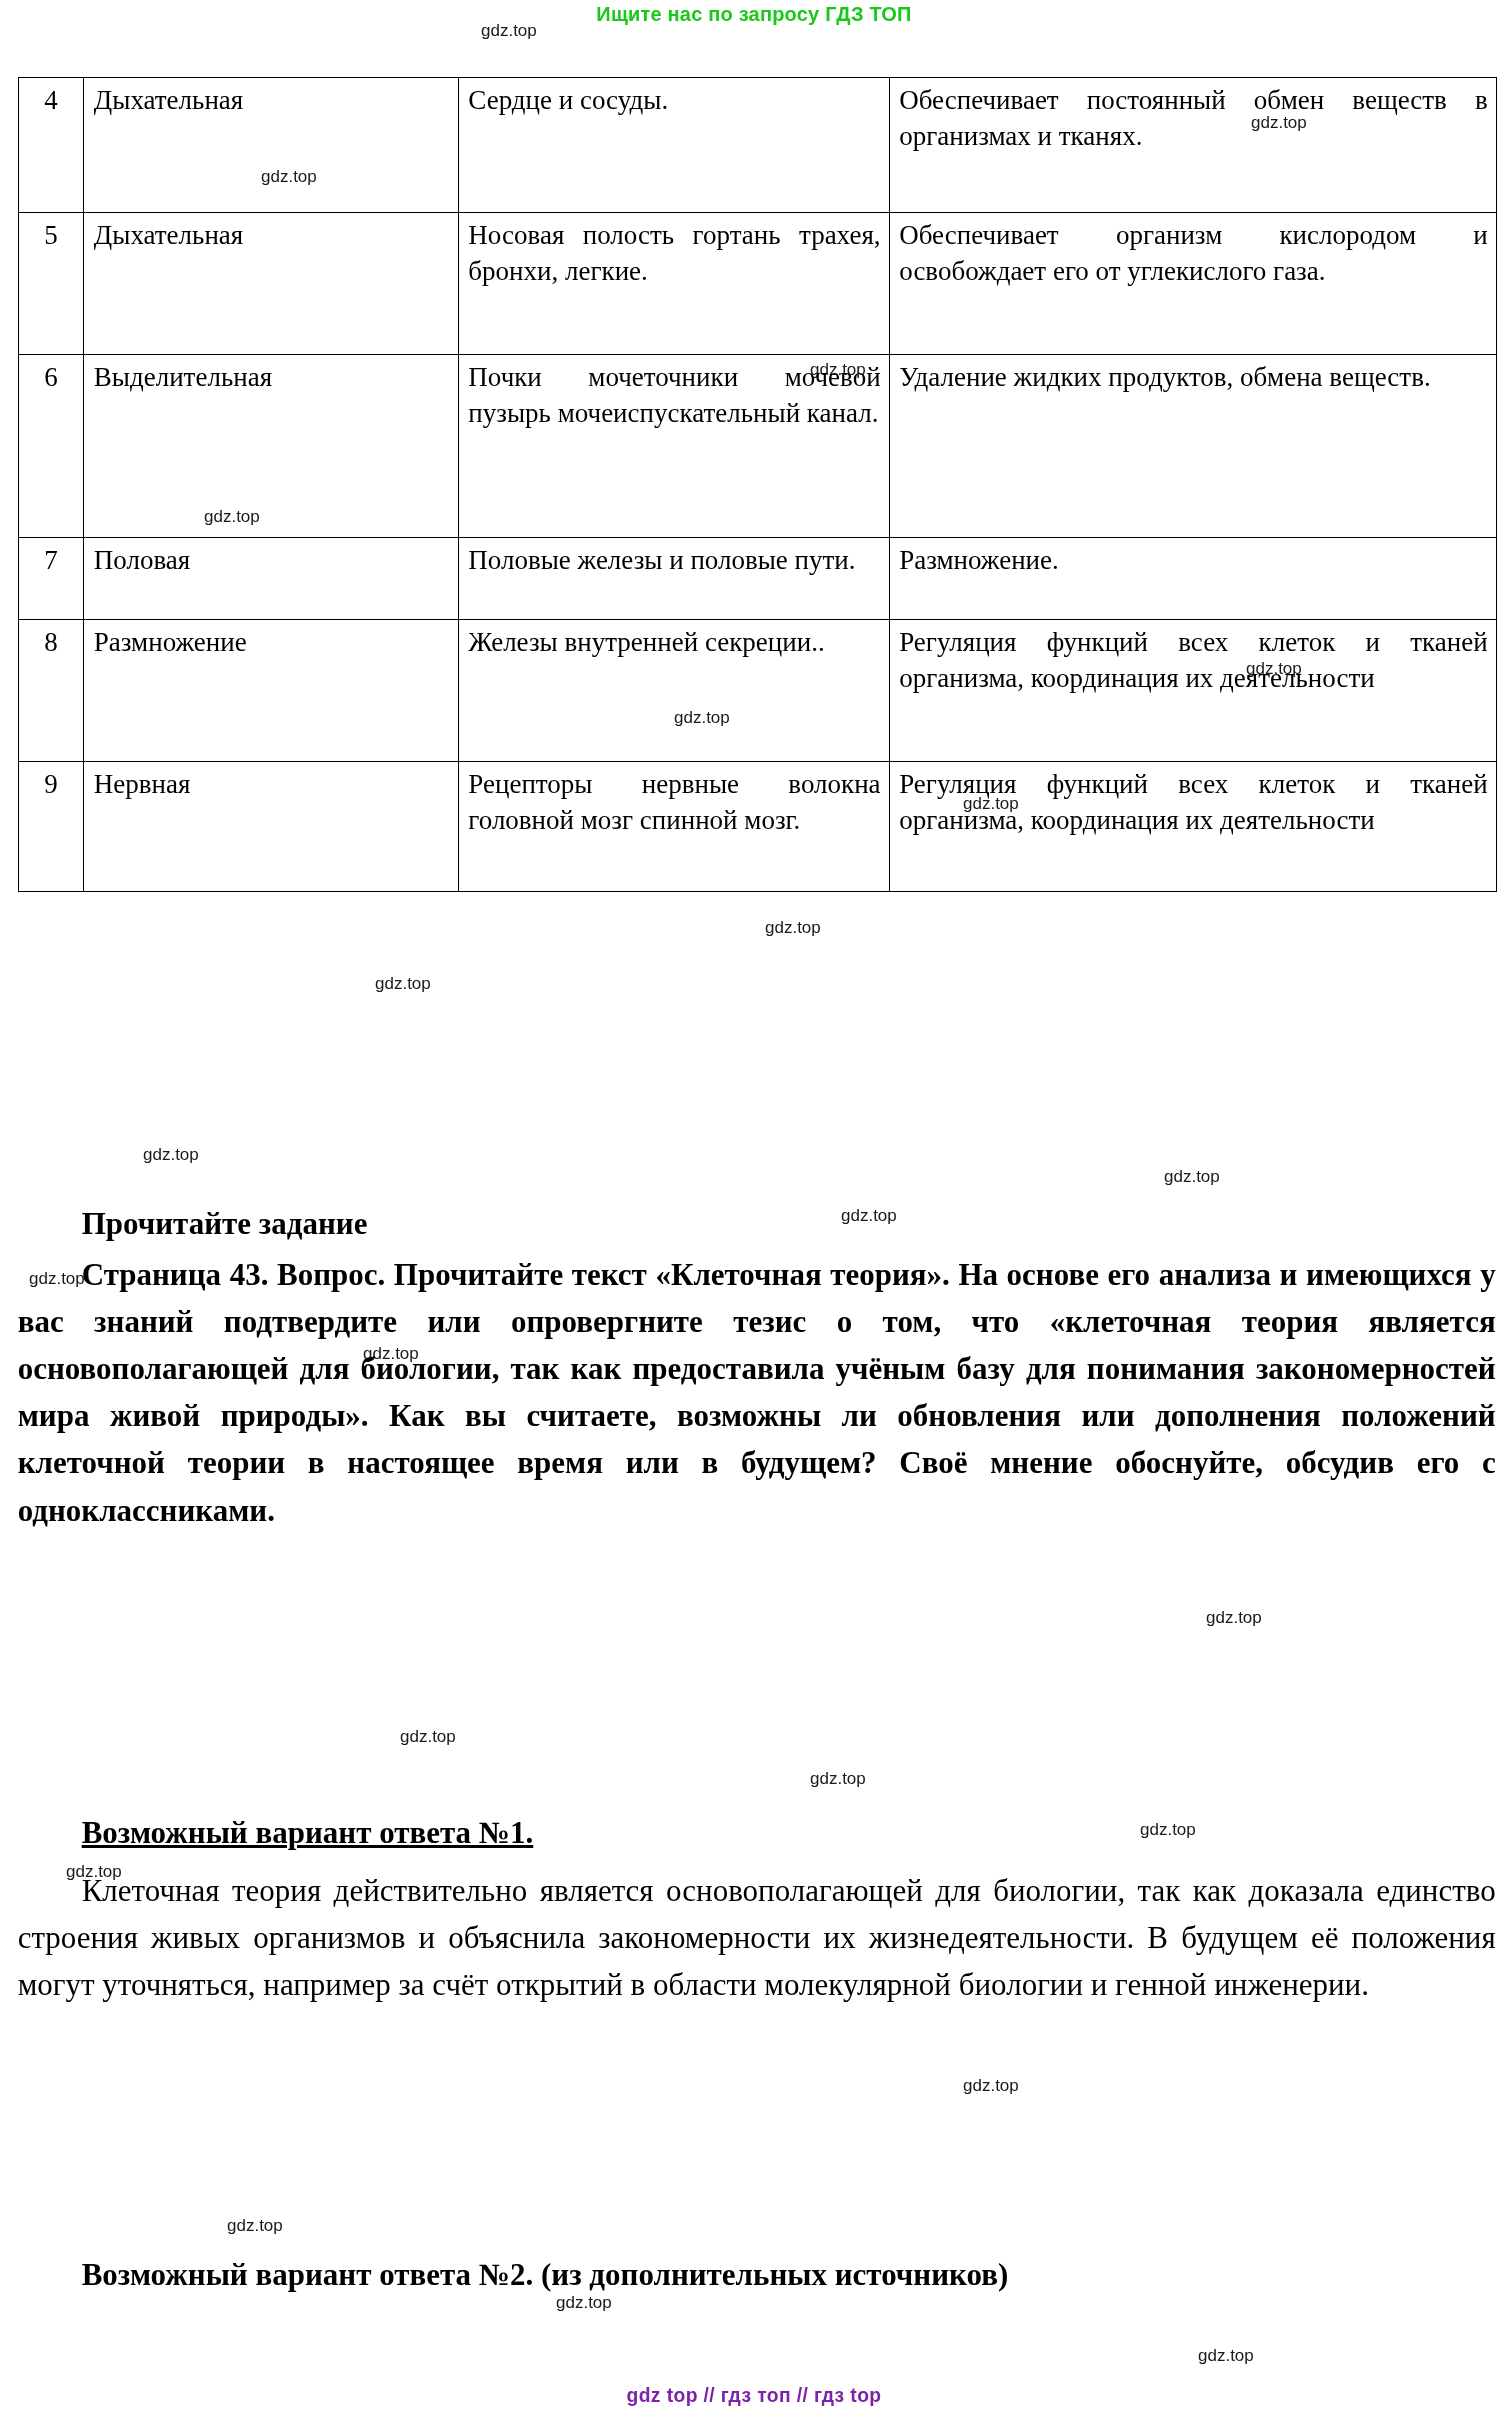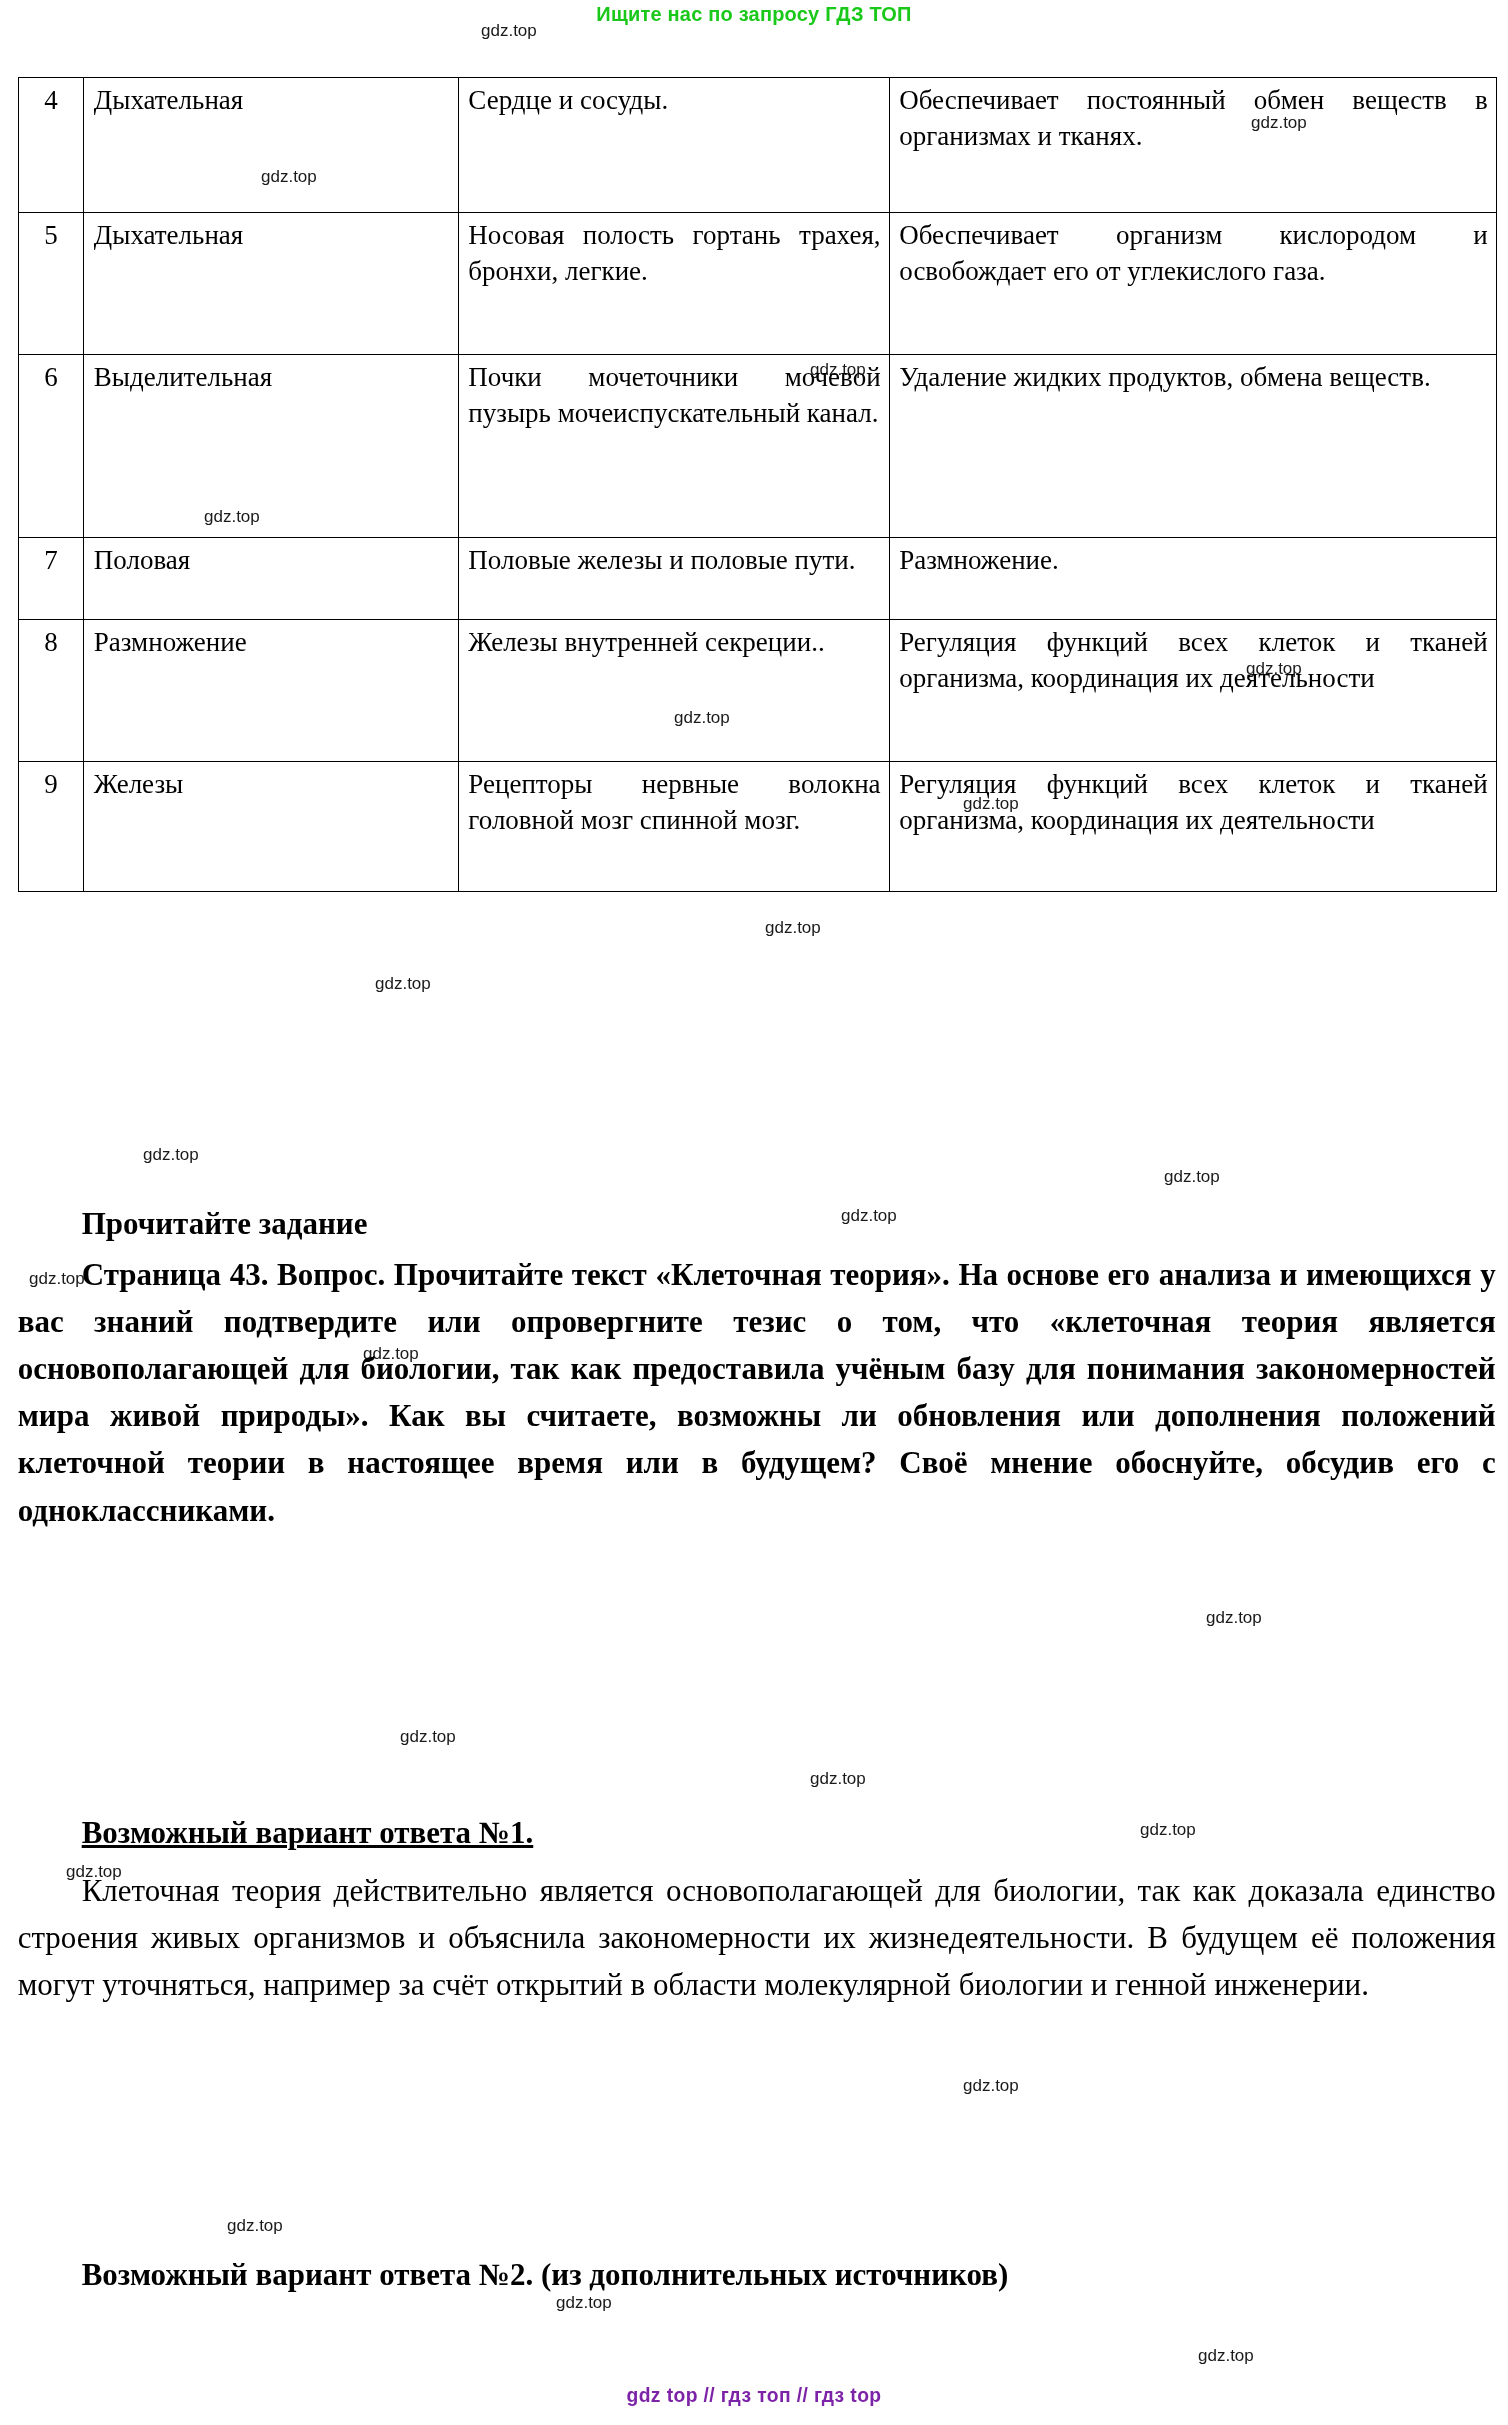--- a/index.html
+++ b/index.html
@@ -148,21 +148,21 @@
       <td class="c-func">Размножение.</td>
     </tr>
     <tr class="row-h-6">
       <td class="c-num">8</td>
       <td class="c-name">Размножение</td>
       <td class="c-organ">Железы внутренней секреции..</td>
       <td class="c-func">Регуляция функций всех клеток и тканей организма, координация их деятельности</td>
     </tr>
     <tr class="row-h-7">
       <td class="c-num">9</td>
-      <td class="c-name">Железы</td>
+      <td class="c-name">Нервная</td>
       <td class="c-organ">Рецепторы нервные волокна головной мозг спинной мозг.</td>
       <td class="c-func">Регуляция функций всех клеток и тканей организма, координация их деятельности</td>
     </tr>
   </tbody>
 </table>
 
 <div class="wm" style="left:143px; top:1145px;">gdz.top</div>
 <div class="wm" style="left:1164px; top:1167px;">gdz.top</div>
 <div class="wm" style="left:841px; top:1206px;">gdz.top</div>
 <div class="wm" style="left:29px; top:1269px;">gdz.top</div>

